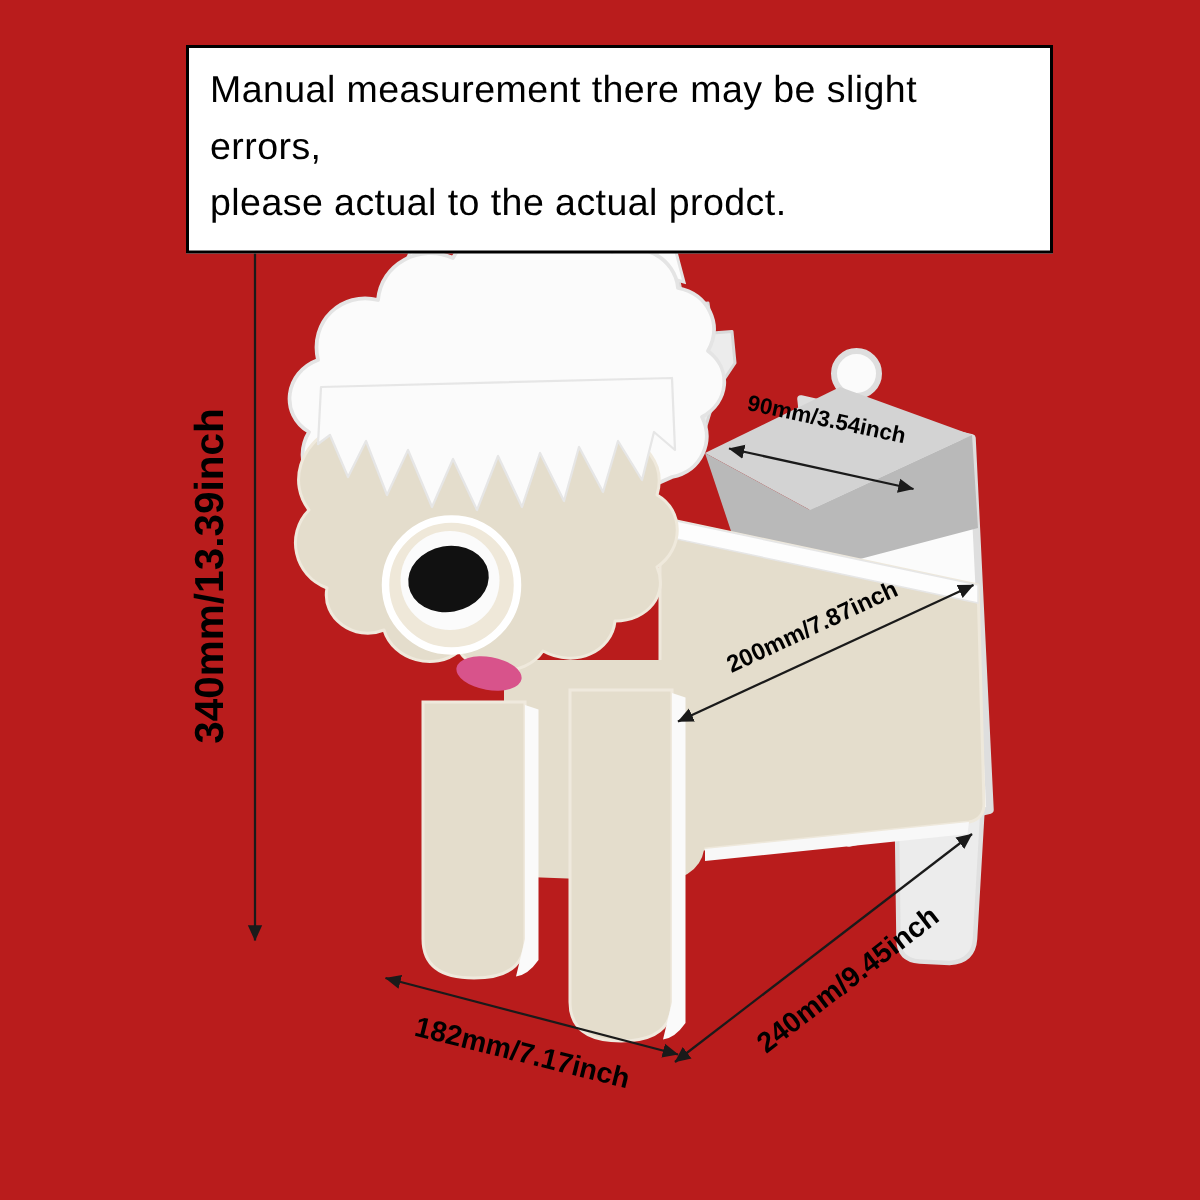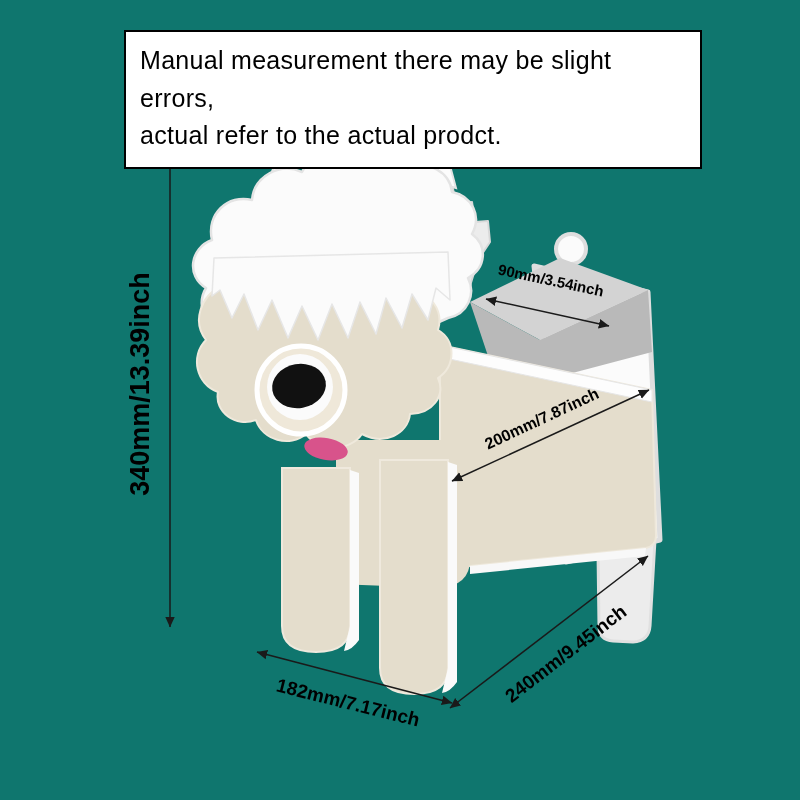--- a/index.html
+++ b/index.html
@@ -1,20 +1,20 @@
 <!DOCTYPE html>
 <html><head>
 <meta charset="utf-8">
 <style>
   html, body { margin: 0; padding: 0; background: #ffffff; }
   .canvas {
     position: relative;
     width: 800px;
     height: 800px;
-    background: #0f766e;
+    background: #b91c1c;
     font-family: "Liberation Sans", sans-serif;
     overflow: hidden;
   }
   .notice-box {
     position: absolute;
     left: 124px;
     top: 30px;
     width: 578px;
     box-sizing: border-box;
     border: 2px solid #000;
@@ -36,21 +36,21 @@
     z-index: 4;
   }
 </style>
 </head>
 <body>
 
 <div class="canvas">
 
   <div class="notice-box">
     <div>Manual measurement there may be slight errors,</div>
-    <div>actual refer to the actual prodct.</div>
+    <div>please actual to the actual prodct.</div>
   </div>
 
   <svg class="scene" viewBox="0 0 800 800" width="800" height="800">
     <defs>
       <marker id="arr" viewBox="0 0 8 8" refX="6.8" refY="4" markerWidth="8" markerHeight="8" orient="auto-start-reverse">
         <path d="M0,0.8 L7,4 L0,7.2 Z" fill="#1a1a1a"></path>
       </marker>
     </defs>
 
     <g>

